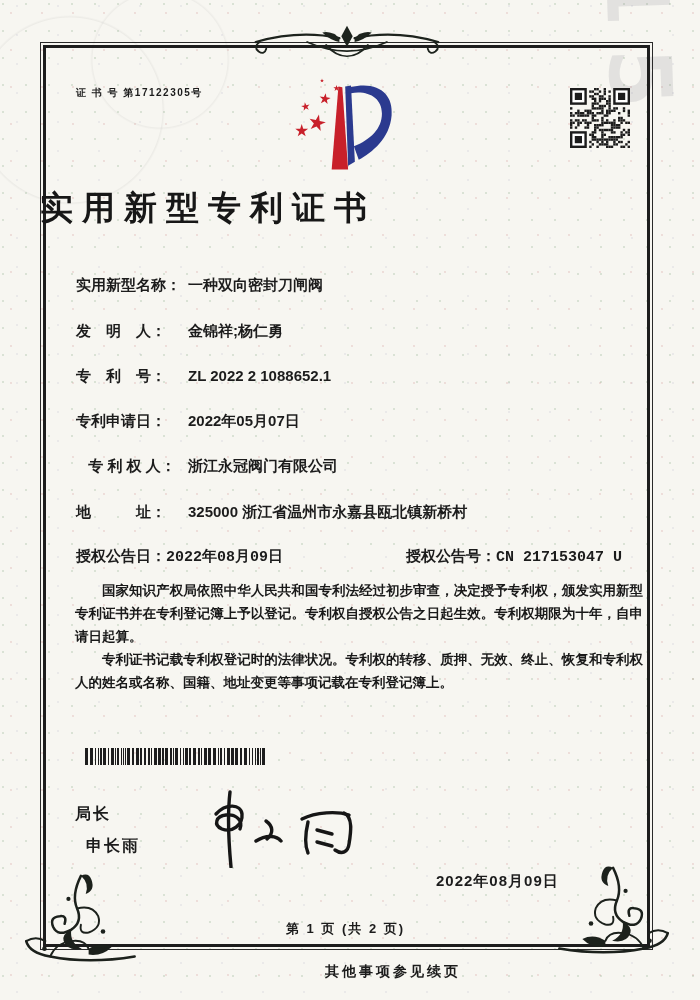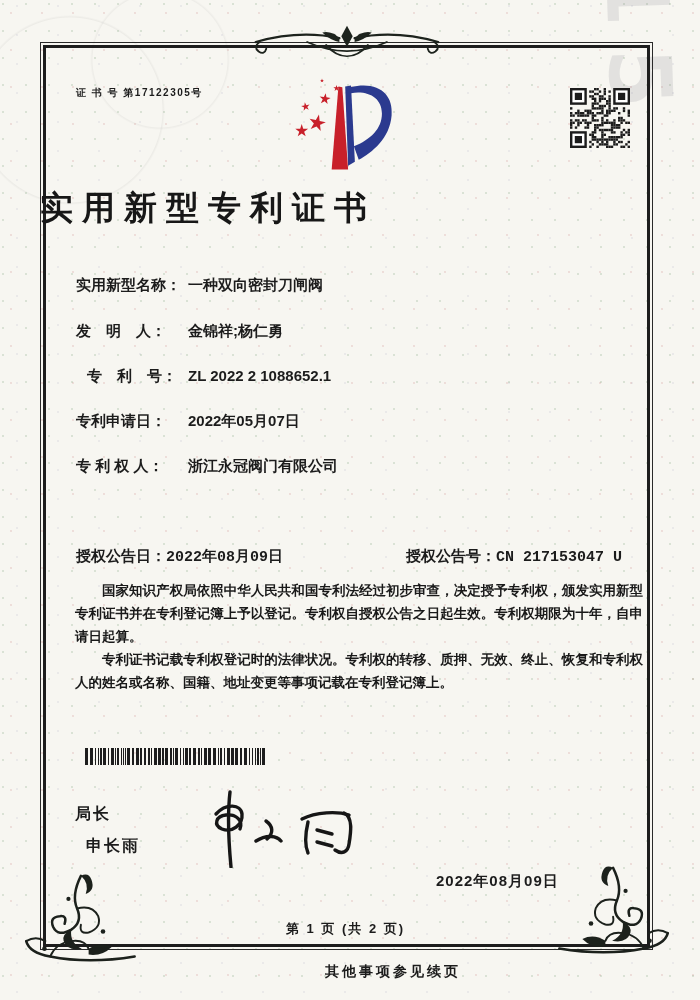--- a/index.html
+++ b/index.html
@@ -352,28 +352,31 @@
       </svg>
 
     <div class="title">实用新型专利证书</div>
 
     <div class="frow" style="top:276px;">
       <span class="flabel">实用新型名称：</span><span>一种双向密封刀闸阀</span>
     </div>
     <div class="frow" style="top:322px;">
       <span class="flabel">发　明　人：</span><span>金锦祥;杨仁勇</span>
     </div>
-    <div class="frow" style="top:367px;text-align:center;">
+    <div class="frow" style="top:367px;">
       <span class="flabel">专　利　号：</span><span>ZL 2022 2 1088652.1</span>
     </div>
     <div class="frow" style="top:412px;">
       <span class="flabel">专利申请日：</span><span>2022年05月07日</span>
     </div>
-    <div class="frow" style="top:457px;">
+    <div class="frow" style="top:457px;text-align:center;">
       <span class="flabel">专 利 权 人：</span><span>浙江永冠阀门有限公司</span>
+    </div>
+    <div class="frow" style="top:503px;">
+      <span class="flabel">地　　　址：</span><span>325000 浙江省温州市永嘉县瓯北镇新桥村</span>
     </div>
 
     <div class="frow" style="top:547px;width:570px;font-family:Liberation Mono, monospace;">
       <span>授权公告日：</span><span>2022年08月09日</span>
       <span class="grant2">
         <span>授权公告号：</span><span>CN 217153047 U</span>
       </span>
     </div>
 
     <div class="paras">

